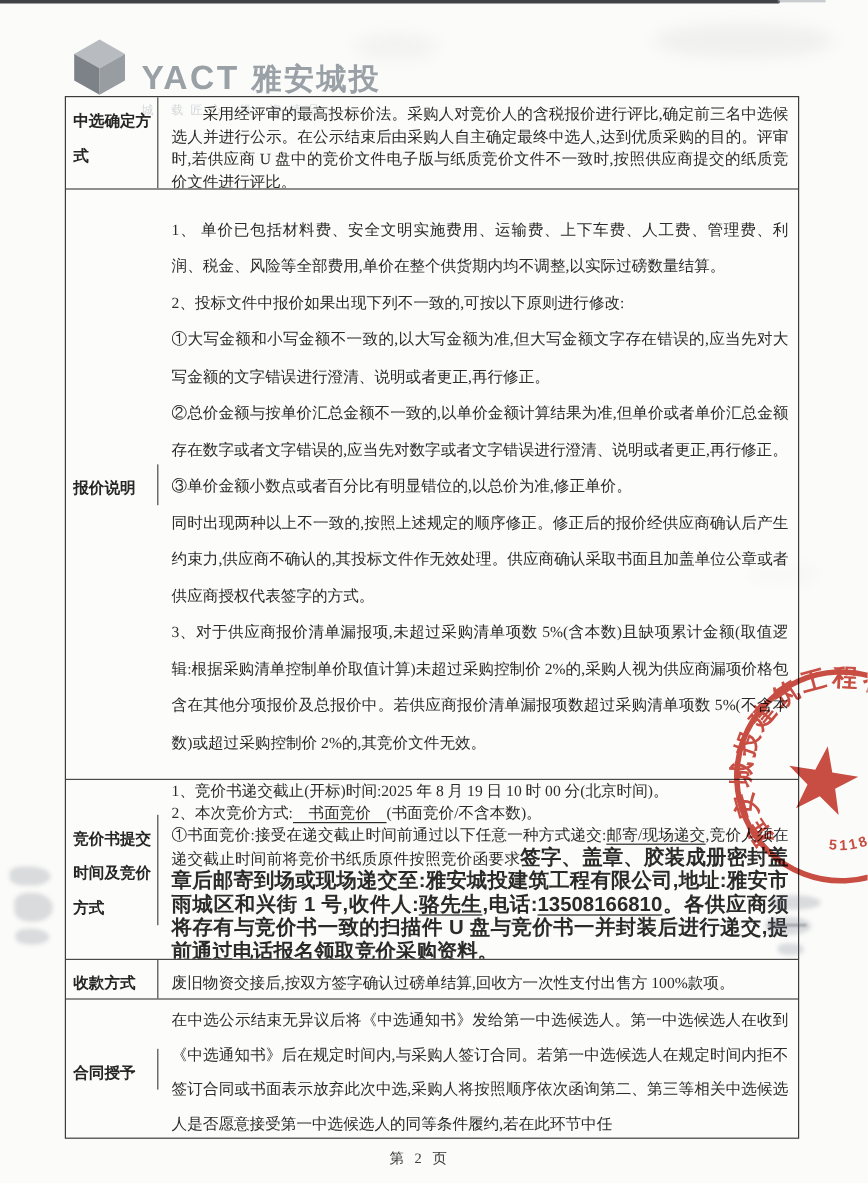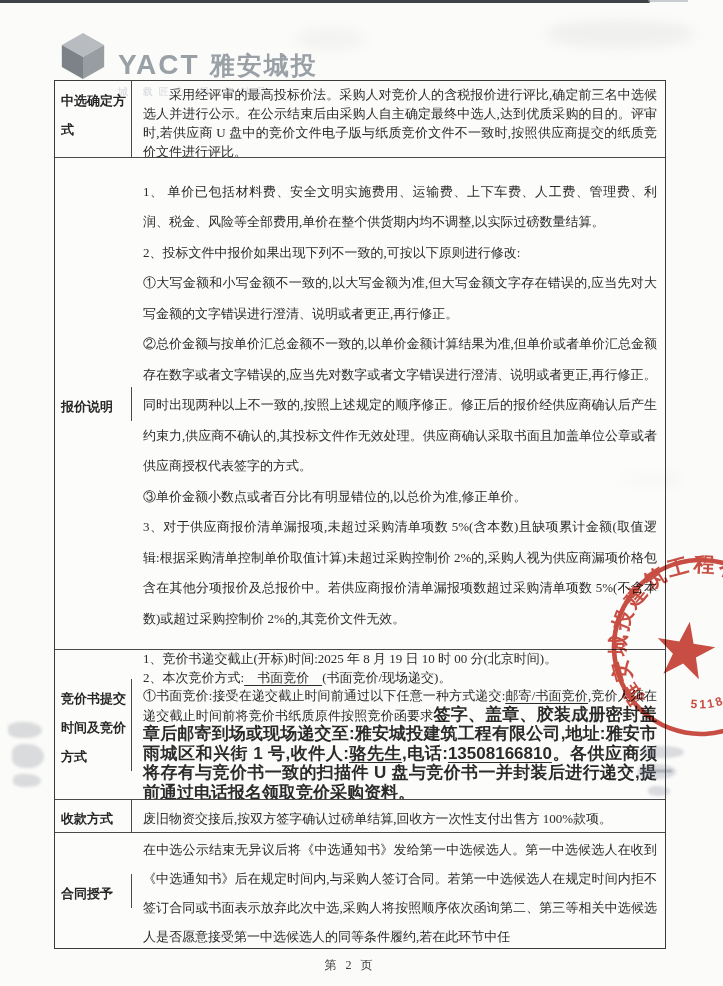--- a/index.html
+++ b/index.html
@@ -86,31 +86,31 @@
         <div class="para indent"><span>采用经评审的最高投标价法。采购人对竞价人的含税报价进行评比,确定前三名中选候选人并进行公示。在公示结束后由采购人自主确定最终中选人,达到优质采购的目的。评审时,若供应商 U 盘中的竞价文件电子版与纸质竞价文件不一致时,按照供应商提交的纸质竞价文件进行评比。</span></div>
       </div>
     </div>
     <div class="trow" style="height: 492px;">
       <div class="tlabel">报价说明</div>
       <div class="tcontent" style="line-height: 30.5px;">
         <div class="para"><span>1、 单价已包括材料费、安全文明实施费用、运输费、上下车费、人工费、管理费、利润、税金、风险等全部费用,单价在整个供货期内均不调整,以实际过磅数量结算。</span></div>
         <div class="para"><span>2、投标文件中报价如果出现下列不一致的,可按以下原则进行修改:</span></div>
         <div class="para"><span>①大写金额和小写金额不一致的,以大写金额为准,但大写金额文字存在错误的,应当先对大写金额的文字错误进行澄清、说明或者更正,再行修正。</span></div>
         <div class="para"><span>②总价金额与按单价汇总金额不一致的,以单价金额计算结果为准,但单价或者单价汇总金额存在数字或者文字错误的,应当先对数字或者文字错误进行澄清、说明或者更正,再行修正。</span></div>
+        <div class="para"><span>③单价金额小数点或者百分比有明显错位的,以总价为准,修正单价。</span></div>
         <div class="para"><span>同时出现两种以上不一致的,按照上述规定的顺序修正。修正后的报价经供应商确认后产生约束力,供应商不确认的,其投标文件作无效处理。供应商确认采取书面且加盖单位公章或者供应商授权代表签字的方式。</span></div>
-        <div class="para"><span>③单价金额小数点或者百分比有明显错位的,以总价为准,修正单价。</span></div>
         <div class="para"><span>3、对于供应商报价清单漏报项,未超过采购清单项数 5%(含本数)且缺项累计金额(取值逻辑:根据采购清单控制单价取值计算)未超过采购控制价 2%的,采购人视为供应商漏项价格包含在其他分项报价及总报价中。若供应商报价清单漏报项数超过采购清单项数 5%(不含本数)或超过采购控制价 2%的,其竞价文件无效。</span></div>
       </div>
     </div>
     <div class="trow" style="height: 150px;">
       <div class="tlabel">竞价书提交时间及竞价方式</div>
       <div class="tcontent" style="line-height: 18.5px;">
         <div class="para"><span>1、竞价书递交截止(开标)时间:2025 年 8 月 19 日 10 时 00 分(北京时间)。</span></div>
-        <div class="para"><span>2、本次竞价方式:</span><span class="u">　书面竞价　</span><span>(书面竞价/现场递交)。</span></div>
-        <div class="para"><span>①书面竞价:接受在递交截止时间前通过以下任意一种方式递交:</span><span class="u">邮寄/书面竞价</span><span>,竞价人须在递交截止时间前将竞价书纸质原件按照竞价函要求</span><span class="b">签字、盖章、胶装成册密封盖章后邮寄到场或现场递交至:雅安城投建筑工程有限公司,地址:雅安市雨城区和兴街 1 号,收件人:</span><span class="b u">骆先生</span><span class="b">,电话:</span><span class="b u">13508166810</span><span class="b">。各供应商须将存有与竞价书一致的扫描件 U 盘与竞价书一并封装后进行递交,提前通过电话报名领取竞价采购资料。</span></div>
+        <div class="para"><span>2、本次竞价方式:</span><span class="u">　书面竞价　</span><span>(书面竞价/不含本数)。</span></div>
+        <div class="para"><span>①书面竞价:接受在递交截止时间前通过以下任意一种方式递交:</span><span class="u">邮寄/现场递交</span><span>,竞价人须在递交截止时间前将竞价书纸质原件按照竞价函要求</span><span class="b">签字、盖章、胶装成册密封盖章后邮寄到场或现场递交至:雅安城投建筑工程有限公司,地址:雅安市雨城区和兴街 1 号,收件人:</span><span class="b u">骆先生</span><span class="b">,电话:</span><span class="b u">13508166810</span><span class="b">。各供应商须将存有与竞价书一致的扫描件 U 盘与竞价书一并封装后进行递交,提前通过电话报名领取竞价采购资料。</span></div>
       </div>
     </div>
     <div class="trow" style="height: 33px;">
       <div class="tlabel">收款方式</div>
       <div class="tcontent" style="line-height: 19px;">
         <div class="para"><span>废旧物资交接后,按双方签字确认过磅单结算,回收方一次性支付出售方 100%款项。</span></div>
       </div>
     </div>
     <div class="trow" style="height: 116px;">
       <div class="tlabel">合同授予</div>

